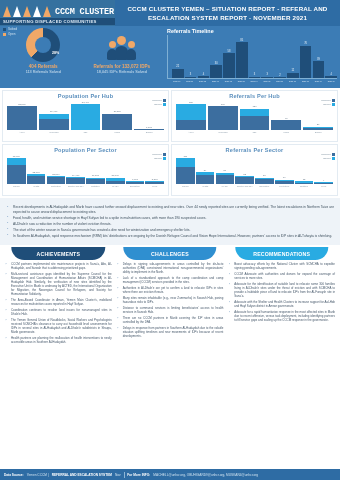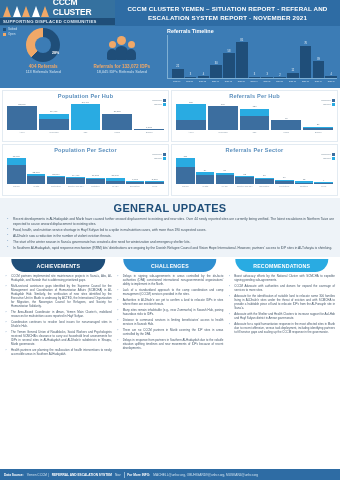--- a/index.html
+++ b/index.html
@@ -11,21 +11,21 @@
     position:relative;
   }
   
   .header {
     height:26px; background:#2e6ca4; display:flex; align-items:stretch;
   }
   .logo-box {
     width:115px; background:#35719f; position:relative;
     display:flex; flex-direction:column; justify-content:center;
   }
-  .logo-row { display:flex; align-items:flex-end; padding-left:3px; height:16px; }
+  .logo-row { display:flex; align-items:flex-end; padding-left:3px; height:16px;font-family:Liberation Mono, monospace; }
   .tent { width:9px; height:11px; margin-right:1px; position:relative; }
   .tent:before{
     content:""; position:absolute; left:0; bottom:0; width:0; height:0;
     border-left:4.5px solid transparent; border-right:4.5px solid transparent;
     border-bottom:11px solid #f0a868;
   }
   .tent.w:before{ border-bottom-color:#ffffff; }
   .logo-text { color:#fff; font-weight:bold; font-size:8.5px; letter-spacing:-0.2px; margin-left:2px; }
   .logo-sub {
     background:#1f4e79; color:#dce9f4; font-size:4.2px; font-weight:bold;
@@ -511,21 +511,20 @@
         <span>Shelter and NFI</span>
         <span>Education</span>
         <span>Protection</span>
         <span>Nutrition</span>
         <span>Food</span>
       </div>
     </div>
   </div>
 
 <div class="gu">
-  <div class="gu-title">GENERAL UPDATES</div>
   <ul id="guList">
       <li>Recent developments in Al-Hudaydah and Marib have caused further onward displacement to existing and new sites. Over 44 newly reported sites are currently being verified. The latest escalations in Northern Taizz are expected to cause onward displacement to existing sites.</li>
       <li>Food, health, and nutrition service shortage in Hayf Sufyan led to a spike in malnutrition cases, with more than 190 suspected cases.</li>
       <li>Al-Dhale'e saw a reduction in the number of violent eviction threats.</li>
       <li>The start of the winter season in Sana'a governorate has created a dire need for winterization and emergency shelter kits.</li>
       <li>In Southern Al-Hudaydah, rapid response mechanism (RRM) kits' distributions are ongoing by the Danish Refugee Council and Vision Hope International. However, partners' access to IDP sites in Al-Tuhayta is shrinking.</li>
     </ul>
 </div>
 
 <div class="cols" id="colsWrap">

